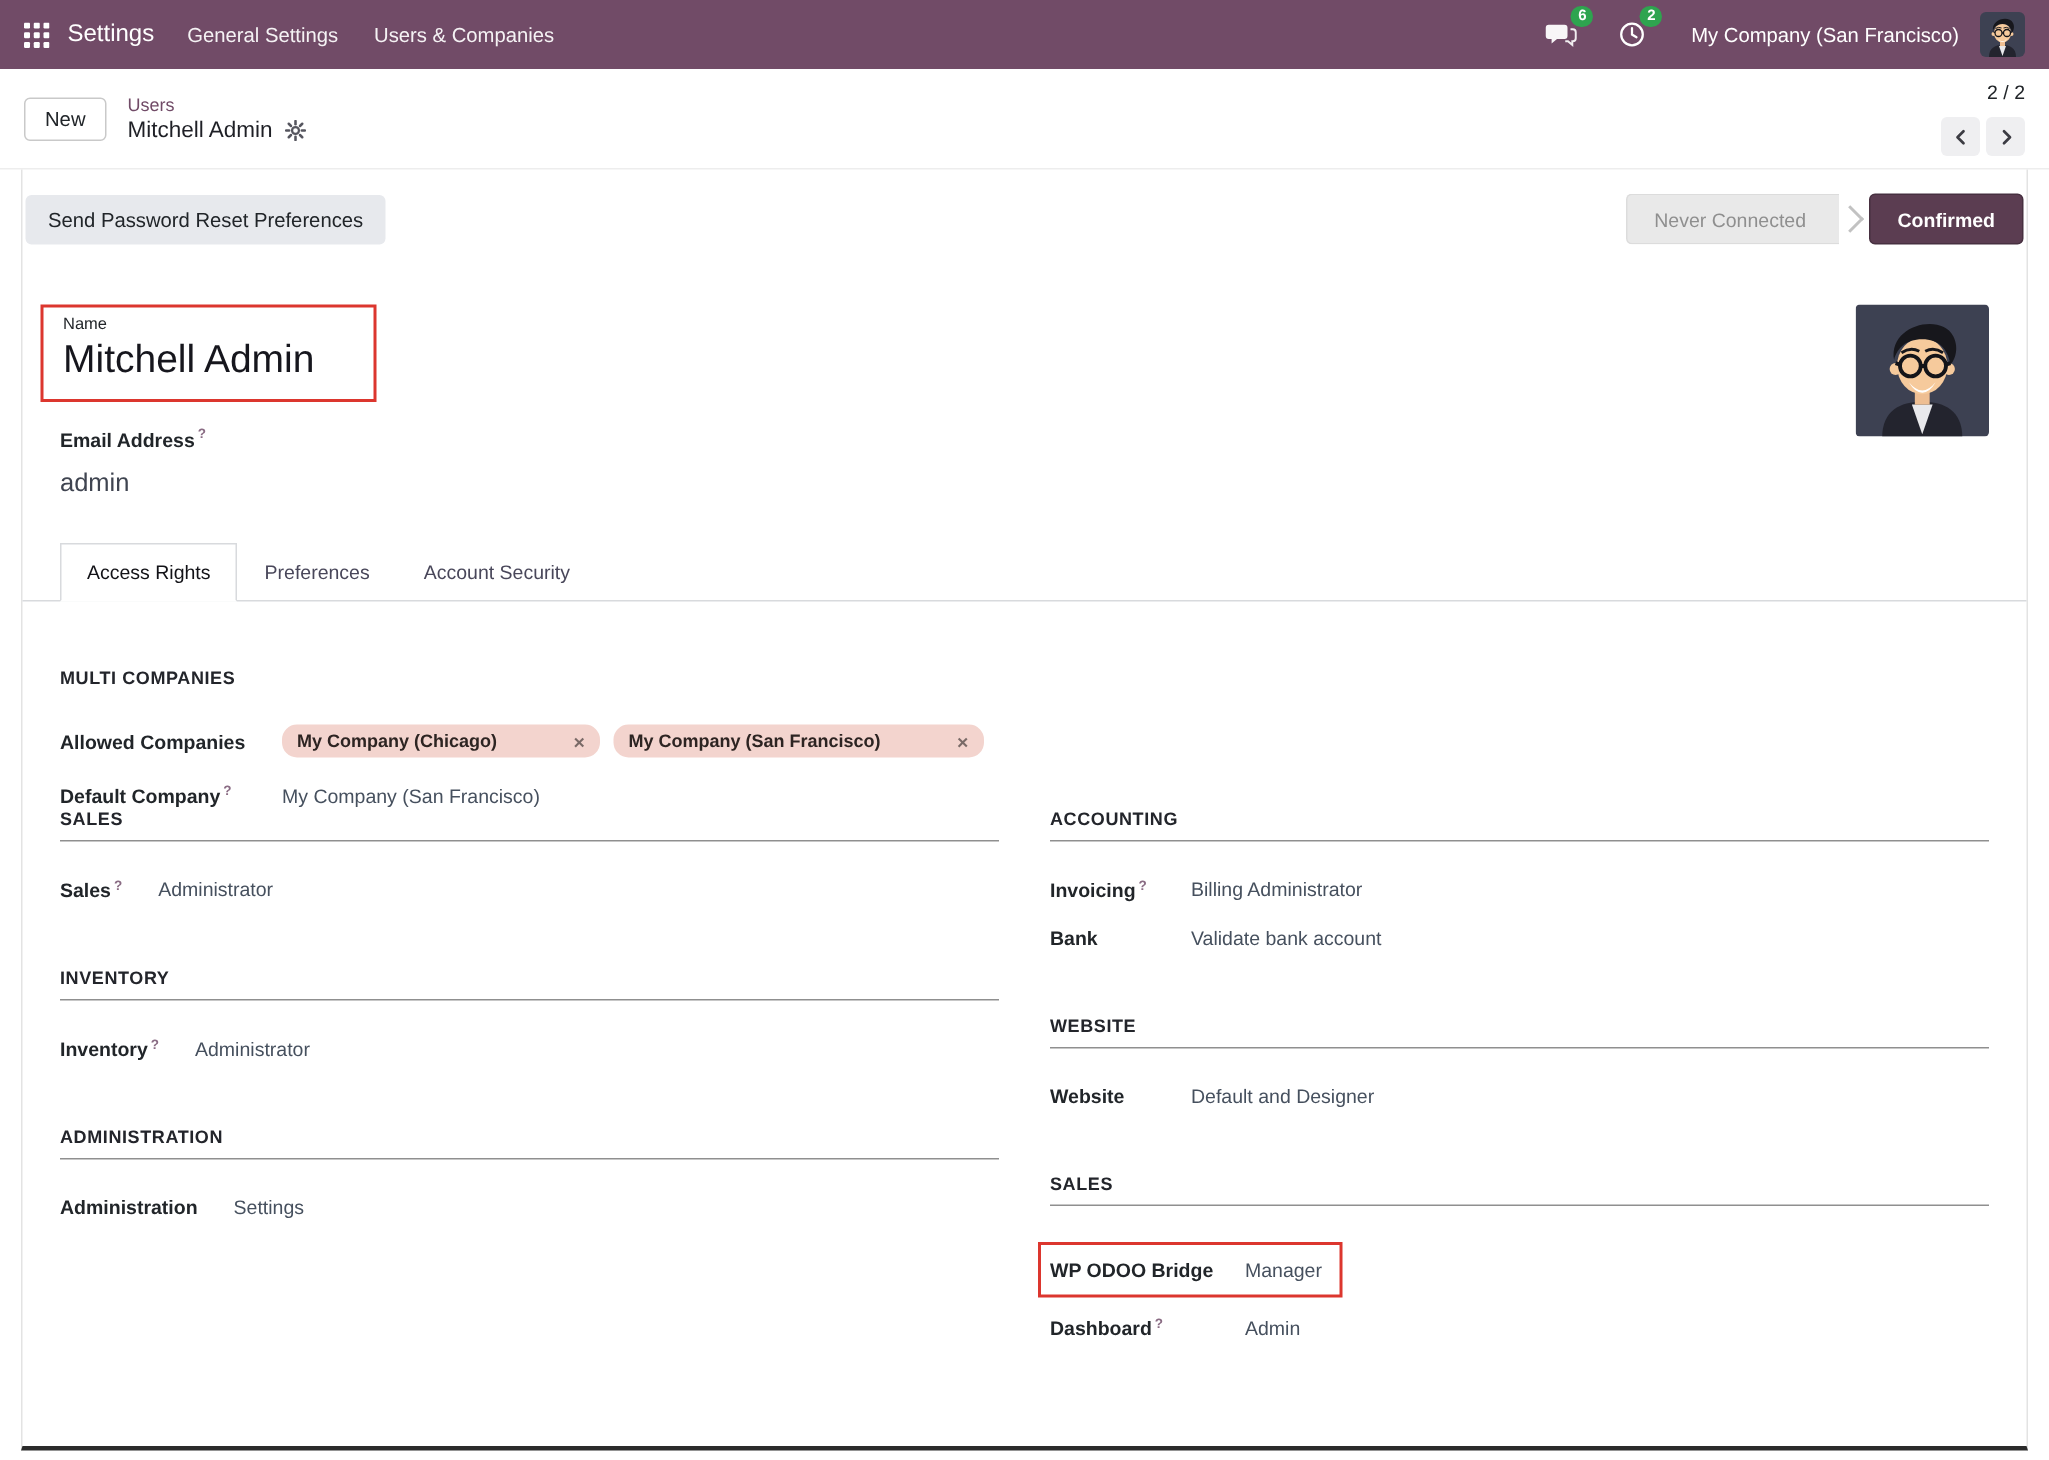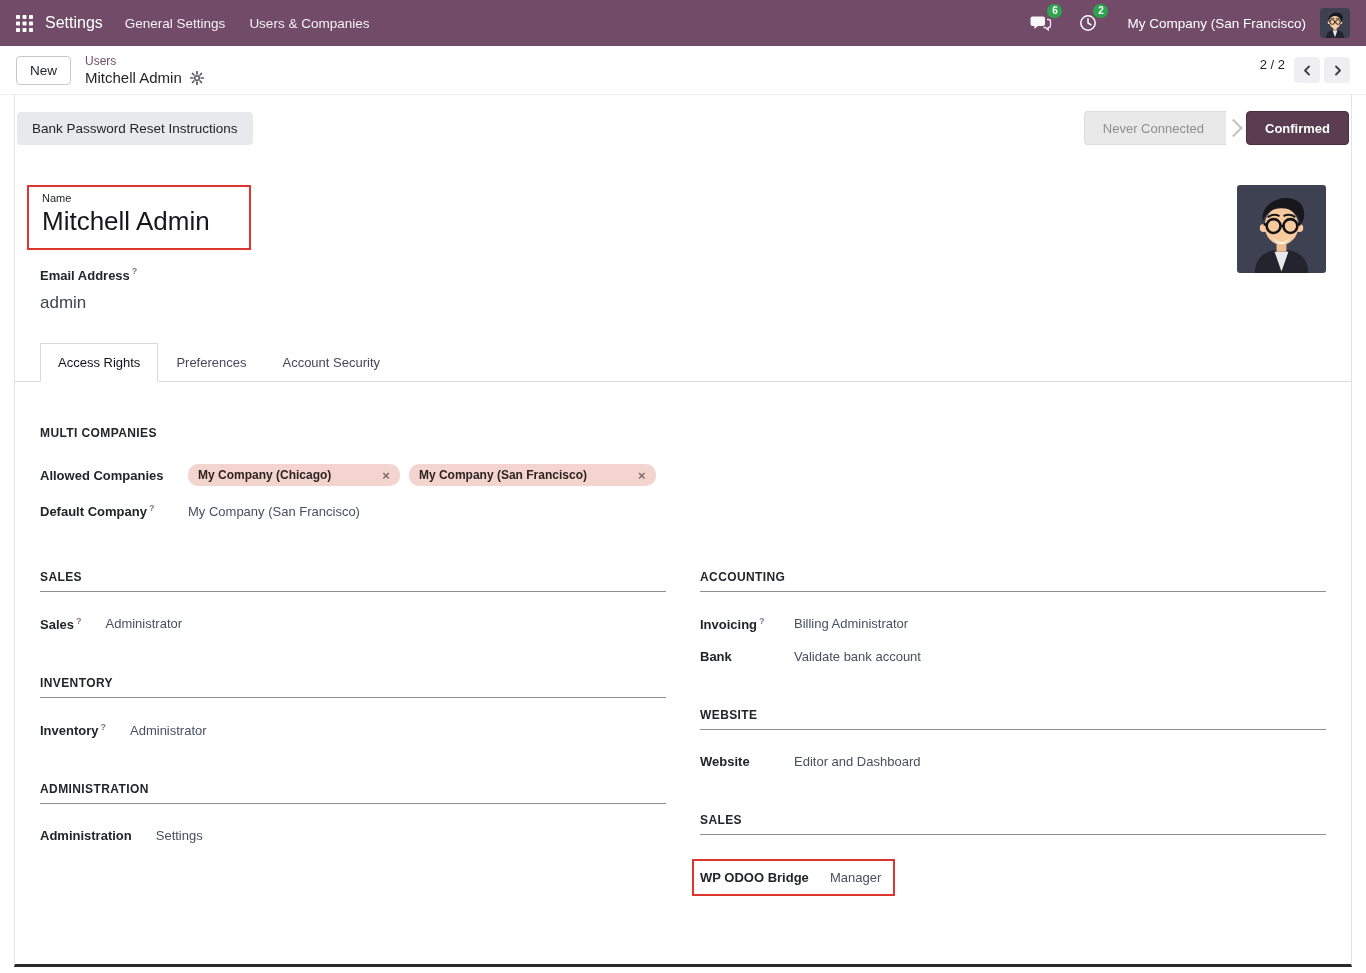--- a/index.html
+++ b/index.html
@@ -25,21 +25,21 @@
   .avatar-sm svg, .avatar-lg svg { display: block; width: 100%; height: 100%; }
 
   
   .control-panel { display: flex; align-items: center; padding: 8px 16px; background: #fff; border-bottom: 1px solid #ededed; flex-shrink: 0; }
   .btn-new { border: 1px solid #c9c9c9; background: #fff; color: #212529; font-size: 13.5px; font-weight: 500; padding: 6px 13px; border-radius: 4px; cursor: pointer; margin-right: 14px; font-family: inherit; }
   .breadcrumbs { display: flex; flex-direction: column; gap: 1px; }
   .bc-parent { color: #714B67; font-size: 12px; font-weight: 500; text-decoration: none; cursor: pointer; }
   .bc-current-row { display: flex; align-items: center; gap: 8px; }
   .bc-current { font-size: 15px; color: #1f2026; }
   .gear-btn { background: none; border: none; padding: 0; cursor: pointer; display: flex; }
-  .pager { margin-left: auto; display: flex; align-items: flex-start; gap: 9px; }
+  .pager { margin-left: auto; display: flex; align-items: flex-end; gap: 9px; flex-direction: column; }
   .pager-count { font-size: 13px; color: #212529; cursor: pointer; }
   .pager-btns { display: flex; gap: 4px; }
   .pager-btn { width: 26px; height: 26px; border: none; background: #efeff1; border-radius: 4px; display: flex; align-items: center; justify-content: center; cursor: pointer; }
 
   
   .form-container { flex: 1; margin: 0 14px 6px; border-left: 1px solid #e3e3e3; border-right: 1px solid #e3e3e3; border-bottom: 3px solid #2b2b2b; display: flex; flex-direction: column; min-height: 0; }
 
   
   .action-bar { display: flex; align-items: center; justify-content: space-between; padding: 16px 2px 14px; flex-shrink: 0; }
   .btn-reset { background: #e7e9ed; border: none; border-radius: 4px; color: #212529; font-size: 13.5px; font-weight: 500; padding: 9px 15px; cursor: pointer; font-family: inherit; }
@@ -77,21 +77,21 @@
   
   .mc-row { display: flex; align-items: center; margin-top: 24px; font-size: 13px; }
   .mc-row + .mc-row { margin-top: 17px; }
   .mc-label { width: 148px; flex-shrink: 0; }
   .tags { display: flex; gap: 9px; align-items: center; }
   .tag { display: inline-flex; align-items: center; background: #f3d4ce; border-radius: 10px; padding: 4px 10px; font-size: 12px; font-weight: 600; color: #2d2422; cursor: pointer; gap: 44px; }
   .tag-x { margin-left: 7px; color: rgba(0,0,0,.5); font-size: 13px; line-height: 1; cursor: pointer; }
   .fvalue { color: #46505e; font-size: 13px; cursor: pointer; }
 
   
-  .grid2 { display: grid; grid-template-columns: 1fr 1fr; column-gap: 34px; margin-top: 50px; }
+  .grid2 { display: grid; grid-template-columns: 1fr 1fr; column-gap: 34px; }
   .section { margin-bottom: 44px; }
   .section-fields { margin-top: 24px; }
   .frow { display: flex; align-items: center; font-size: 13px; }
   .frow + .frow { margin-top: 17px; }
   .gap24 { margin-right: 24px; }
   .w88 { width: 94px; flex-shrink: 0; }
   .w130 { width: 130px; flex-shrink: 0; }
   .wp-box { display: inline-block; padding: 9px 12px 9px 6px; margin-left: -8px; }
   .wp-box .frow { margin: 0; }
   .frow-after-box { margin-top: 12px; }
@@ -197,21 +197,21 @@
               <path d="M4 1.5 L8 5.5 L4 9.5"></path>
             </svg>
         </button>
       </div>
     </div>
   </div>
 
   <div class="form-container">
 
     <div class="action-bar">
-      <button class="btn-reset">Bank Password Reset Instructions</button>
+      <button class="btn-reset">Send Password Reset Preferences</button>
       <div class="statusbar">
         <div class="status-item status-inactive">Never Connected</div>
         <div class="status-arrow"></div>
         <div class="status-item status-active">Confirmed</div>
       </div>
     </div>
 
     <div class="sheet">
 
       <div class="avatar-lg">
@@ -334,35 +334,39 @@
                 </div>
               </div>
             </div>
 
             <div class="section">
               <div class="sec-title">WEBSITE</div>
               <hr class="sec-line">
               <div class="section-fields">
                 <div class="frow">
                   <span class="w88"><span class="flabel-txt">Website</span></span>
-                  <span class="fvalue">Editor and Dashboard</span>
+                  <span class="fvalue">Default and Designer</span>
                 </div>
               </div>
             </div>
 
             <div class="section">
               <div class="sec-title">SALES</div>
               <hr class="sec-line">
               <div class="section-fields">
                 <div class="annotation wp-box">
                   <div class="frow">
                     <span class="w130"><span class="flabel-txt">WP ODOO Bridge</span></span>
                     <span class="fvalue">Manager</span>
                   </div>
                 </div>
+                <div class="frow frow-after-box">
+                  <span class="w130"><span class="flabel-txt">Dashboard</span><sup class="sup-help">?</sup></span>
+                  <span class="fvalue">Admin</span>
+                </div>
               </div>
             </div>
           </div>
 
         </div>
       </div>
     </div>
   </div>
 </div>
 

